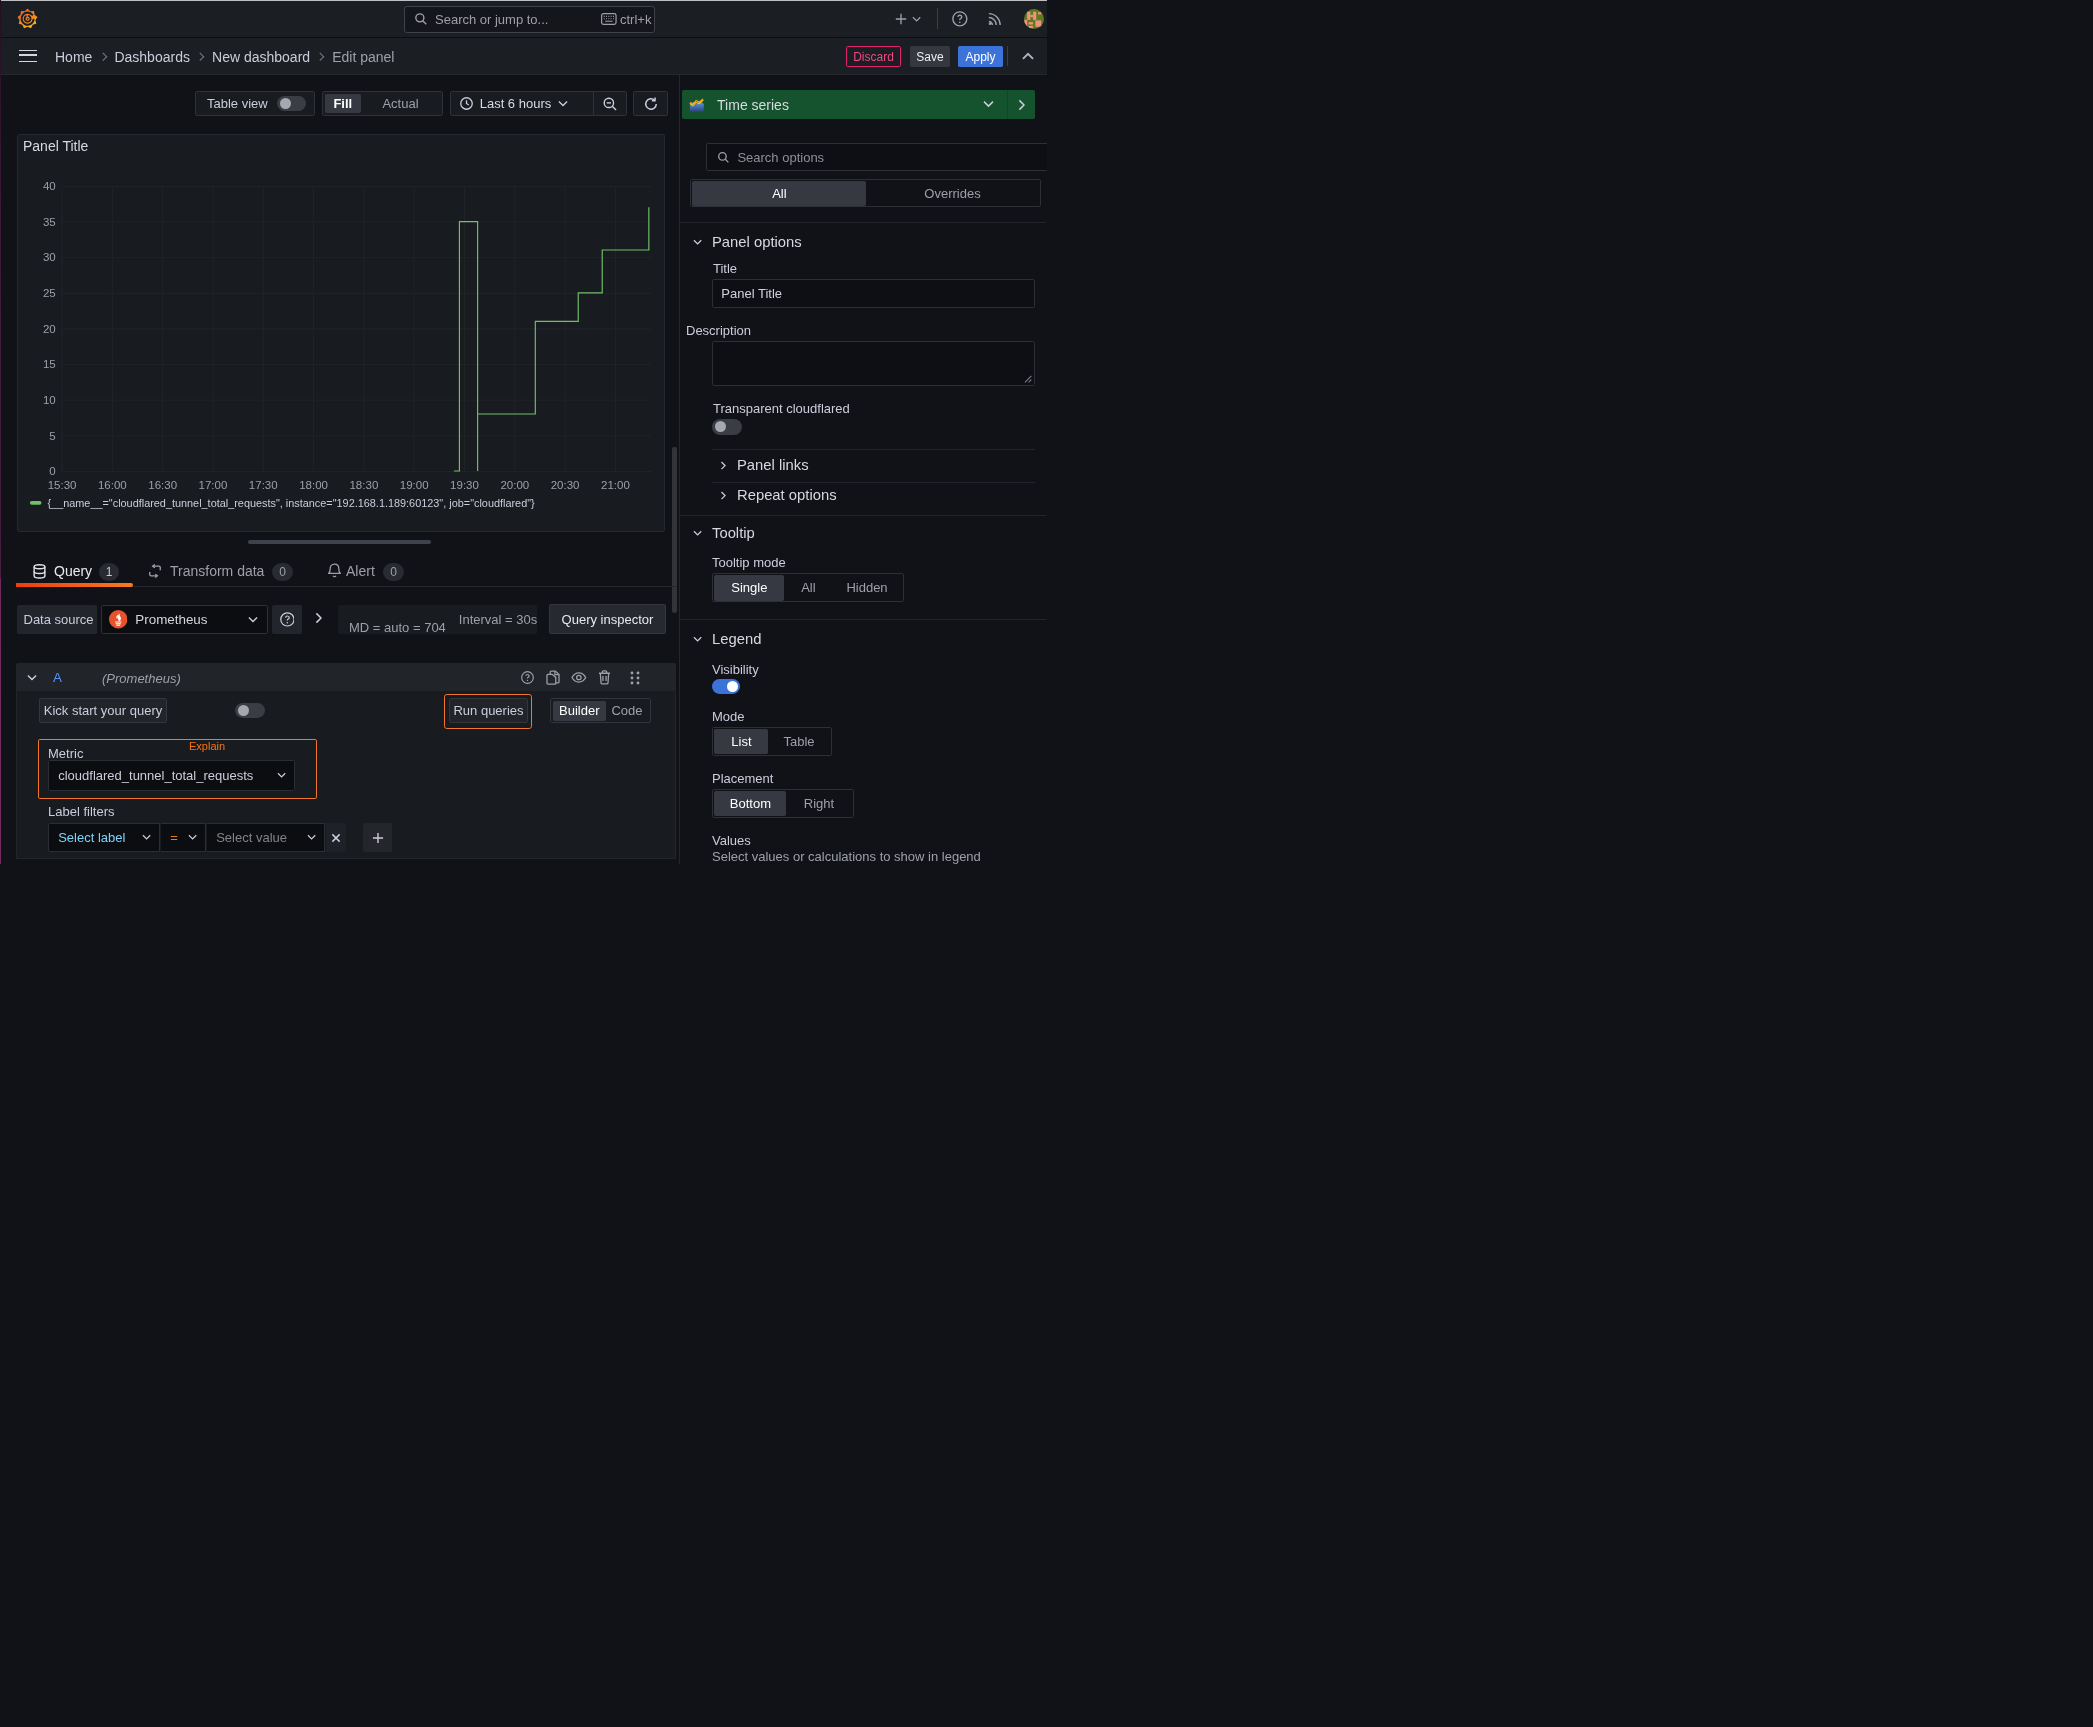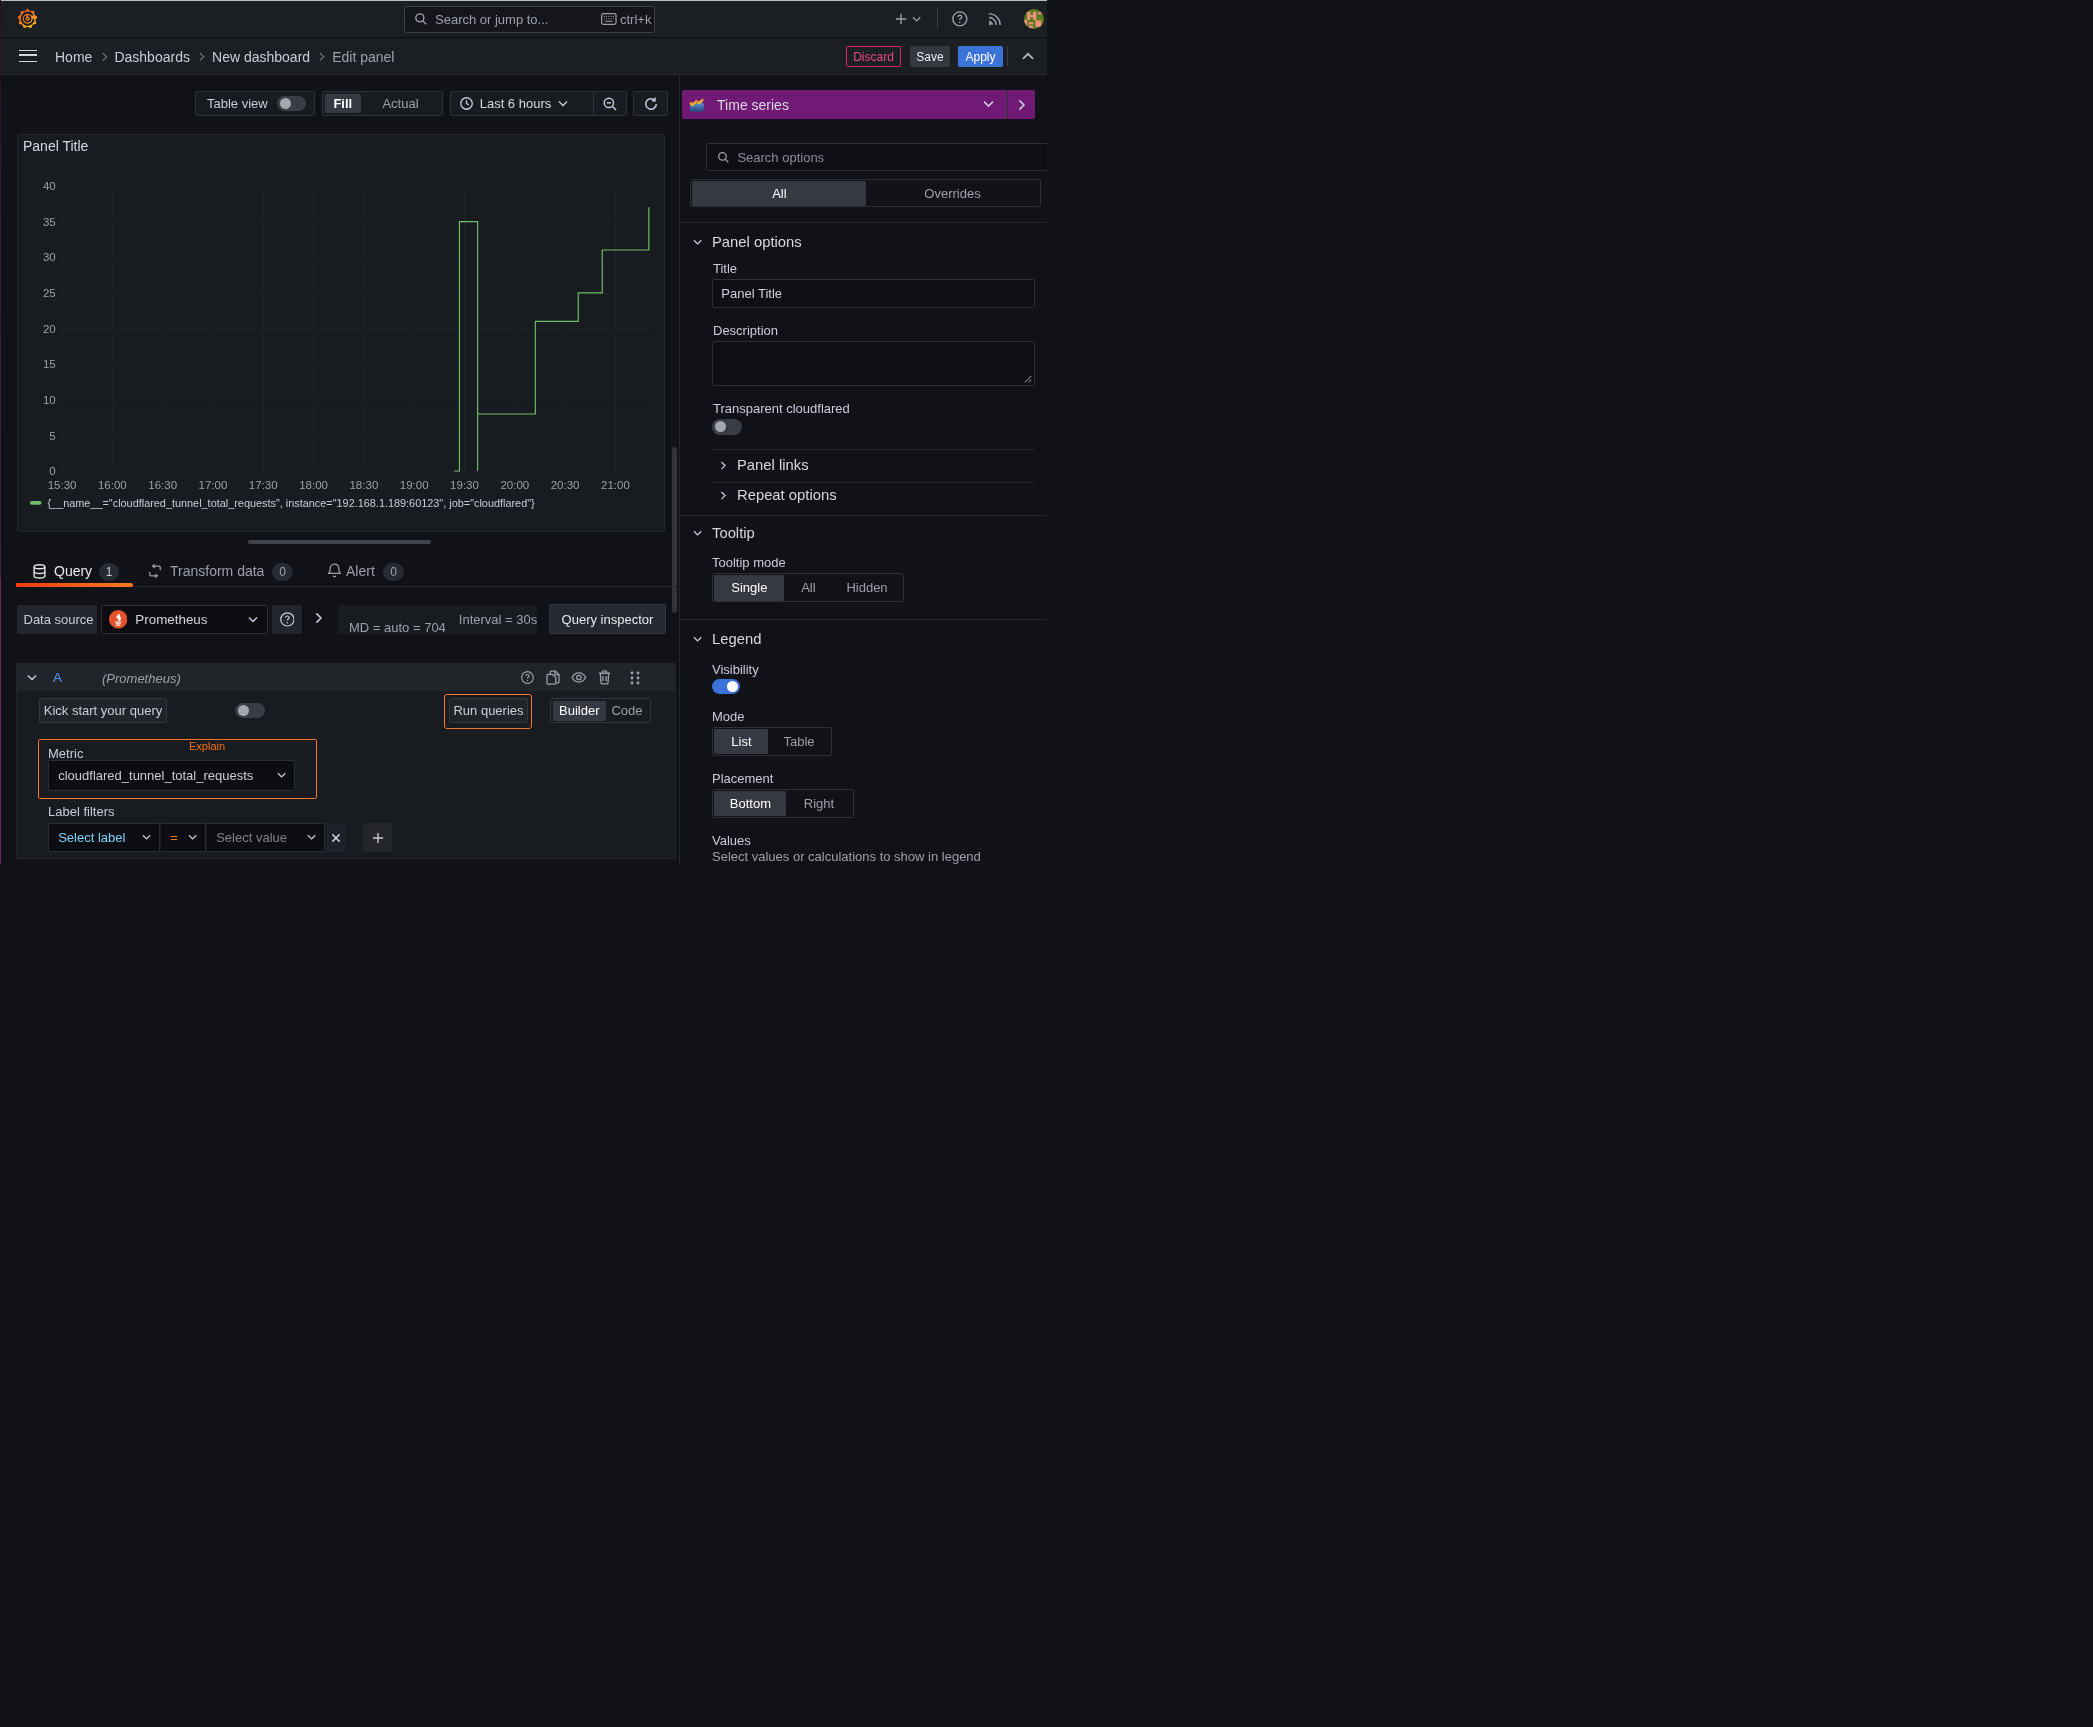--- a/index.html
+++ b/index.html
@@ -345,21 +345,21 @@
 </div>
 <div class="abs flex" style="left:363px;top:823px;width:29px;height:29px;background:#24262c;border-radius:1.8px;justify-content:center;">
 <svg width="12" height="12" viewBox="0 0 13 13">
       <path d="M6.5 1v11M1 6.5h11" stroke="#ccccdc" stroke-width="1.5"></path>
     </svg>
 </div>
 
 <div class="abs" style="left:679px;top:75px;width:0.9px;height:789px;background:#24262b;"></div>
 
 
-<div class="abs flex" style="left:682px;top:90px;width:353px;height:29px;background:#701a75;border-radius:1.8px;">
+<div class="abs flex" style="left:682px;top:90px;width:353px;height:29px;background:#14532d;border-radius:1.8px;">
 <svg style="margin-left:7.4px;" width="15.7" height="15.7" viewBox="0 0 17 17">
 <defs>
         <linearGradient id="tsb" x1="0" y1="0" x2="0" y2="1">
           <stop offset="0" stop-color="#6f9fe8"></stop>
           <stop offset="1" stop-color="#27457c"></stop>
         </linearGradient>
       </defs>
 <path d="M1 8.5 5 5.5 8 7.5 12 4l4 3.5V16H1z" fill="url(#tsb)"></path>
 <path d="M0.8 6.8 4 9.3 7.5 5.8l3.5 1.4 4.5-4" fill="none" stroke="#f2cc0c" stroke-width="1.3"></path>
 <path d="M1.5 5.2 4.5 7 7.8 3.2l3.4 1.6 4-3.2" fill="none" stroke="#ff9830" stroke-width="1.3" transform="translate(0,0.6)"></path>
@@ -391,21 +391,21 @@
 
 
 <svg class="abs" style="left:693px;top:239px;" width="9.2" height="6.5" viewBox="0 0 11 8">
     <path d="M1 1.5 5.5 6 10 1.5" fill="none" stroke="#ccccdc" stroke-width="1.6"></path>
   </svg>
 <div class="abs hdr16" style="left:712px;top:234px;">Panel options</div>
 <div class="abs lbl" style="left:713px;top:261px;">Title</div>
 <div class="abs flex" style="left:712px;top:279px;width:323px;height:29px;background:#0e0f14;border:0.9px solid #2c2f34;border-radius:1.8px;">
     <span style="margin-left:8.3px;font-size:13px;color:#d0d1da;">Panel Title</span>
   </div>
-<div class="abs lbl" style="left:713px;top:323px;text-align:right;">Description</div>
+<div class="abs lbl" style="left:686px;top:323px;text-align:right;">Description</div>
 <div class="abs" style="left:712px;top:341px;width:323px;height:45px;background:#0e0f14;border:0.9px solid #2c2f34;border-radius:1.8px;">
 <svg style="position:absolute;right:1.8px;bottom:1.8px;" width="8.3" height="8.3" viewBox="0 0 9 9">
       <path d="M8 1 1 8M8 5 5 8" stroke="#7b7e86" stroke-width="1.2"></path>
     </svg>
 </div>
 <div class="abs lbl" style="left:713px;top:401px;">Transparent cloudflared</div>
 <span class="abs" style="left:712px;top:419px;width:29.5px;height:15.7px;background:#3a3d44;border-radius:8.3px;">
     <span style="position:absolute;left:2.8px;top:2.3px;width:11px;height:11px;border-radius:50%;background:#a5a8b0;"></span>
   </span>
 <div class="abs divh" style="left:712px;top:449px;width:323px;"></div>

